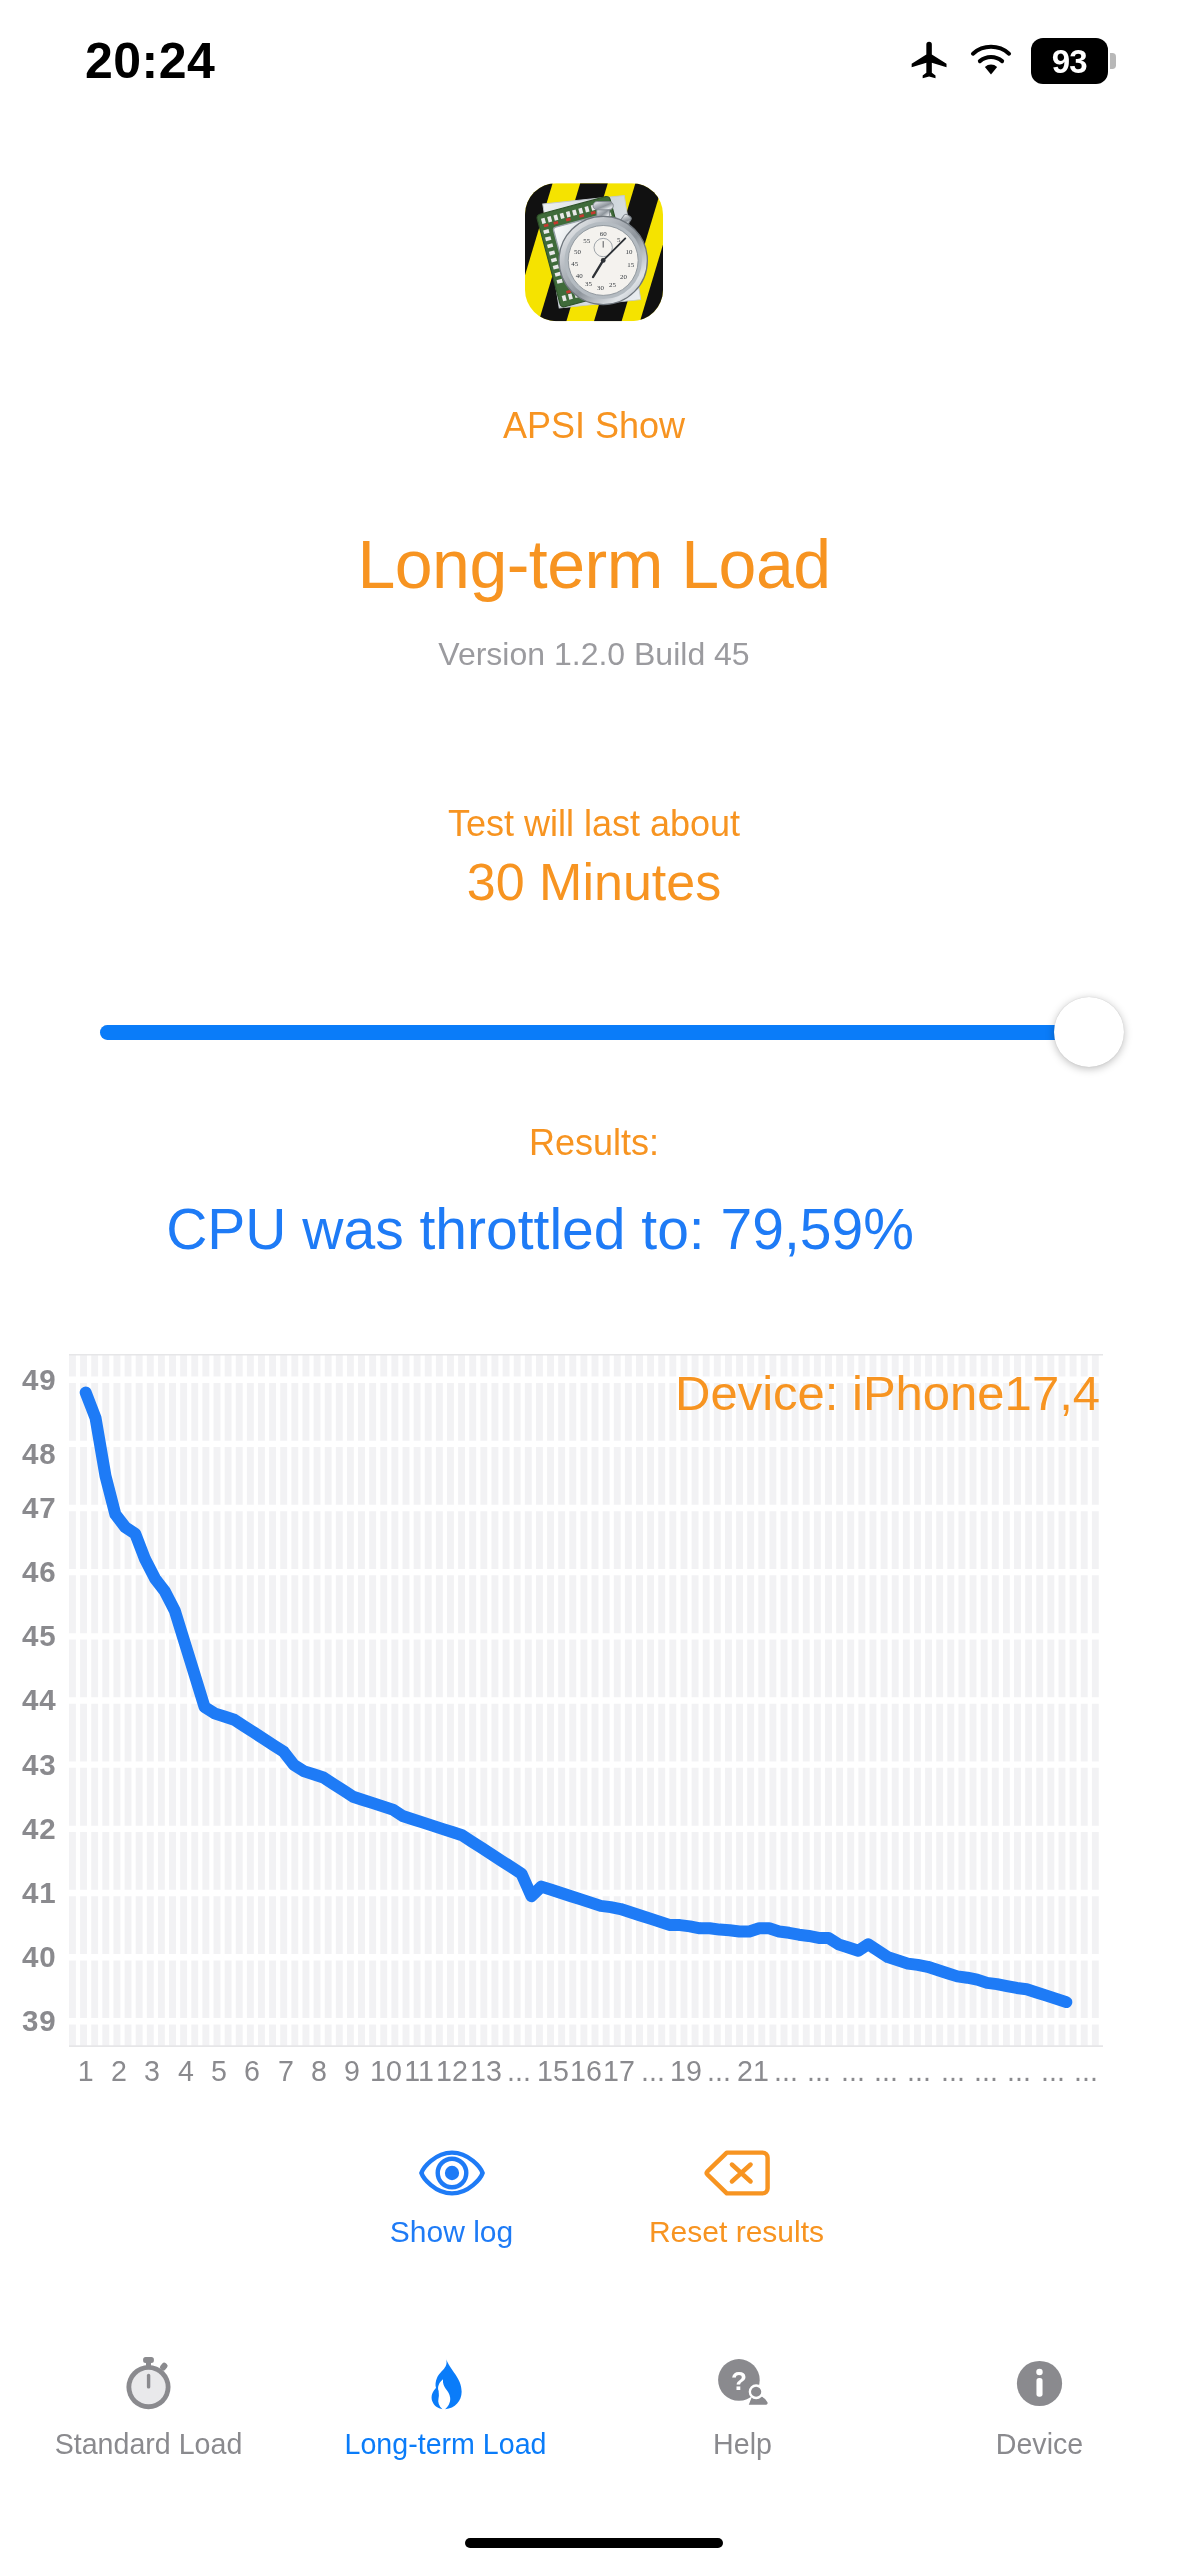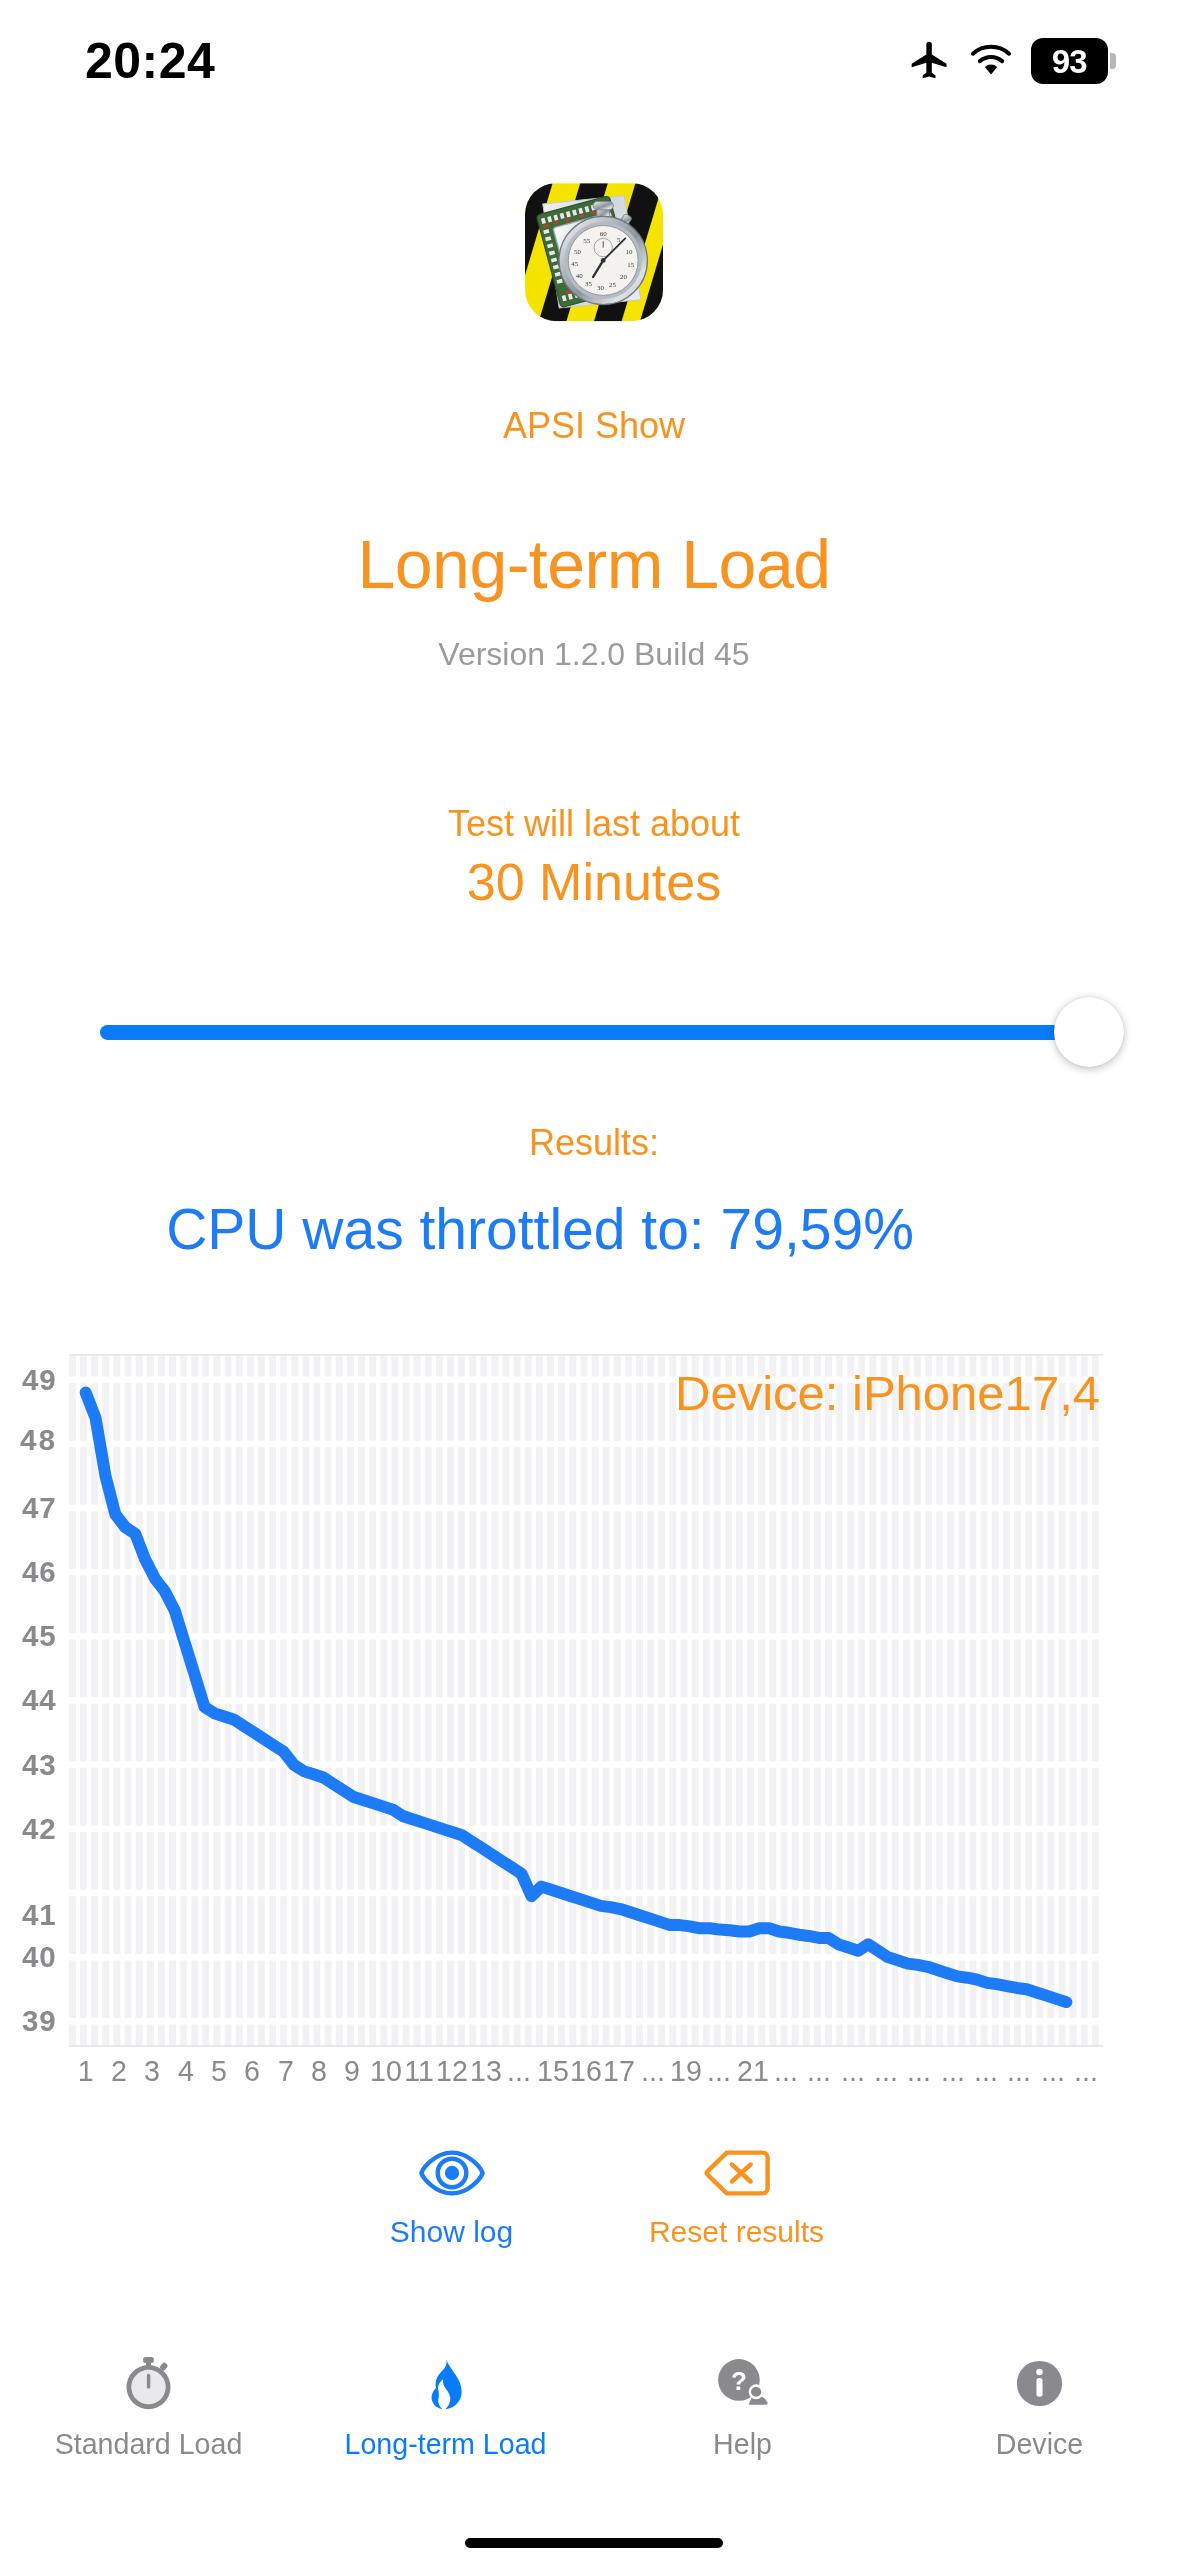--- a/index.html
+++ b/index.html
@@ -437,28 +437,28 @@
     <div class="slider-fill" id="sliderFill" style="width: 100%;"></div>
     <div class="slider-knob" id="sliderKnob" style="left: 100%;"></div>
   </div>
 
   <div class="results-label">Results:</div>
   <div class="results-value">CPU was throttled to: 79,59%</div>
 
   <div class="chart">
     <div class="y-axis" id="yAxis">
         <div class="y-tick" style="top: 26px;">49</div>
-        <div class="y-tick" style="top: 88px; font-family: Liberation Mono, monospace;">48</div>
+        <div class="y-tick" style="top: 100px;">48</div>
         <div class="y-tick" style="top: 154px;">47</div>
         <div class="y-tick" style="top: 218px;">46</div>
         <div class="y-tick" style="top: 282px;">45</div>
         <div class="y-tick" style="top: 346px;">44</div>
         <div class="y-tick" style="top: 411px;">43</div>
         <div class="y-tick" style="top: 475px;">42</div>
-        <div class="y-tick" style="top: 561px;">41</div>
+        <div class="y-tick" style="top: 539px;">41</div>
         <div class="y-tick" style="top: 603px;">40</div>
         <div class="y-tick" style="top: 667px;">39</div>
       </div>
     <div class="chart-plot">
       <svg class="chart-svg" id="chartSvg" viewBox="0 0 1122 752" preserveAspectRatio="none">
           <rect x="0" y="0" width="1122" height="752" fill="#ffffff"></rect>
           <rect x="0" y="0" width="7.4799999999999995" height="752" fill="#f2f2f4"></rect>
           <rect x="12.064516129032258" y="0" width="7.4799999999999995" height="752" fill="#f2f2f4"></rect>
           <rect x="24.129032258064516" y="0" width="7.4799999999999995" height="752" fill="#f2f2f4"></rect>
           <rect x="36.193548387096776" y="0" width="7.4799999999999995" height="752" fill="#f2f2f4"></rect>

